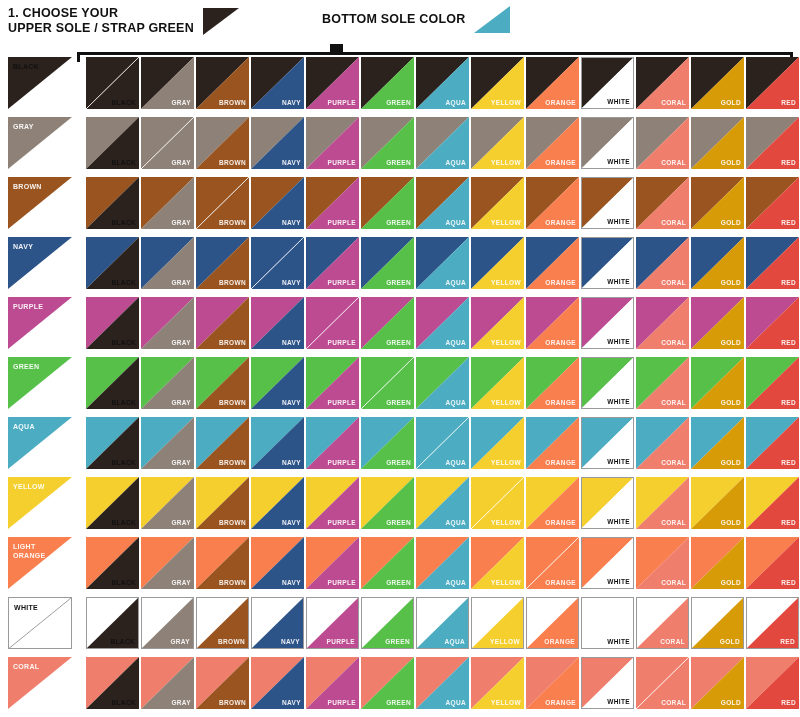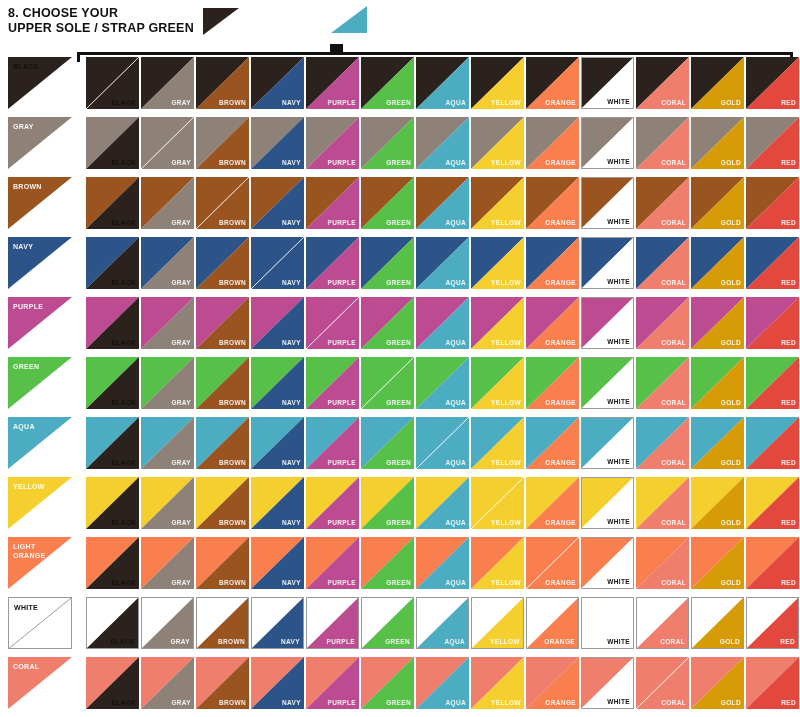--- a/index.html
+++ b/index.html
@@ -56,31 +56,32 @@
   .whiteframe { border: 1px solid #9a9a9a; }
 </style>
 </head>
 <body>
 
 <div id="root">
 
   <div class="header">
     <div class="hdr-block hdr-left">
       <div class="hdr-text">
-        <span>8. CHOOSE YOUR</span>
+        <span>1. CHOOSE YOUR</span>
         <span class="l2">UPPER SOLE / STRAP GREEN</span>
       </div>
       <div class="hdr-swatch">
         <svg class="tri-ul" viewBox="0 0 36 27" preserveAspectRatio="none" aria-hidden="true">
           <polygon id="hdr-tri-1" points="0,0 36,0 0,27" fill="#2b211d"></polygon>
         </svg>
       </div>
     </div>
     <div class="hdr-block hdr-right">
       <div class="hdr-text">
+        <span class="l2">BOTTOM SOLE COLOR</span>
       </div>
       <div class="hdr-swatch">
         <svg class="tri-bl" viewBox="0 0 36 27" preserveAspectRatio="none" aria-hidden="true">
           <polygon id="hdr-tri-2" points="36,0 36,27 0,27" fill="#4cadc2"></polygon>
         </svg>
       </div>
     </div>
   </div>
 
   <div class="bracket">

